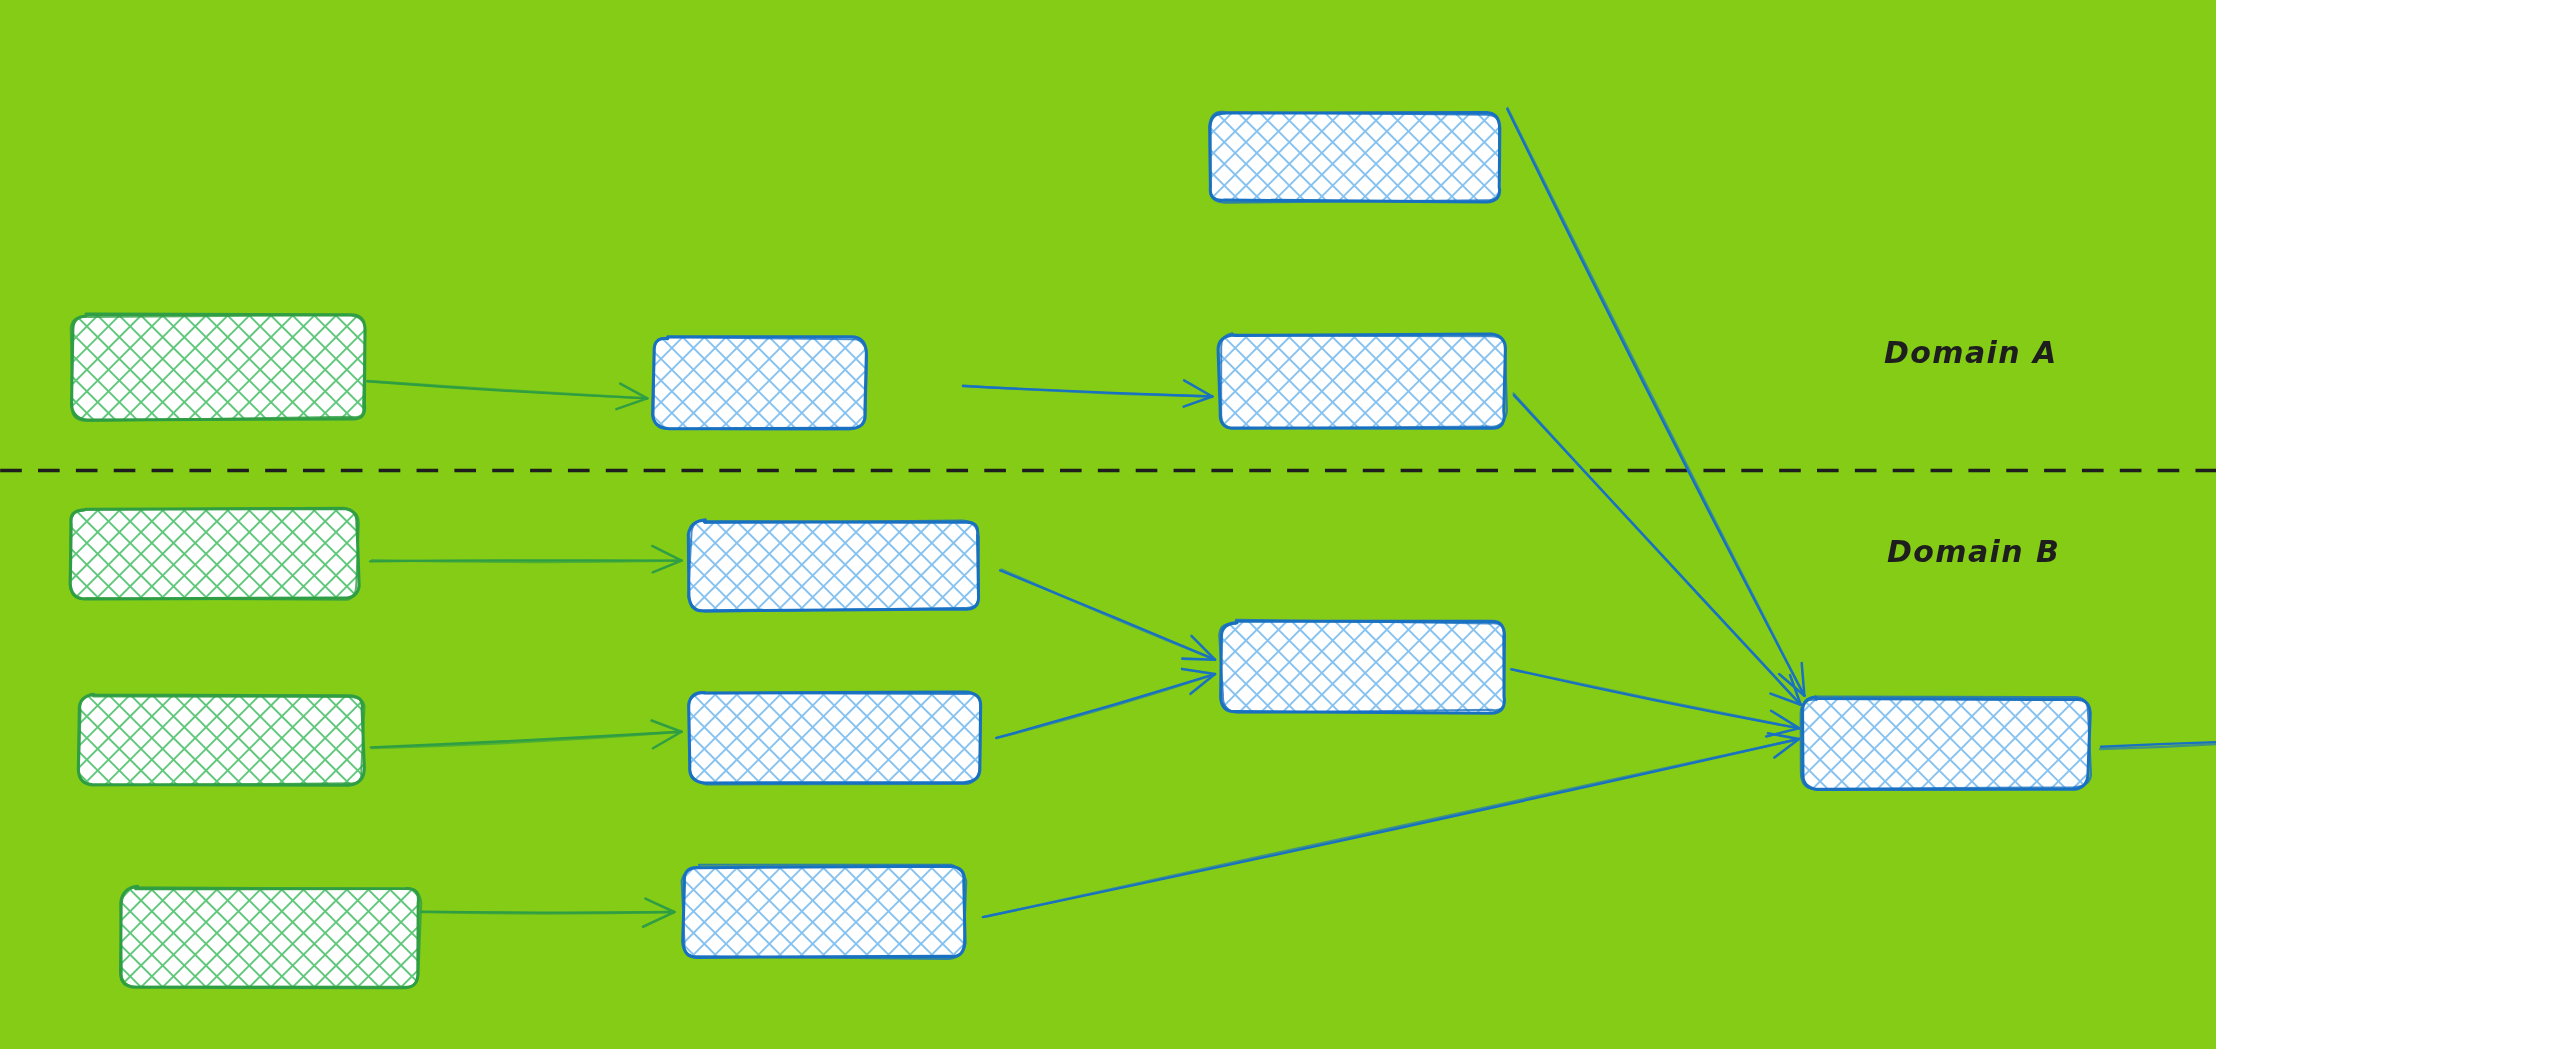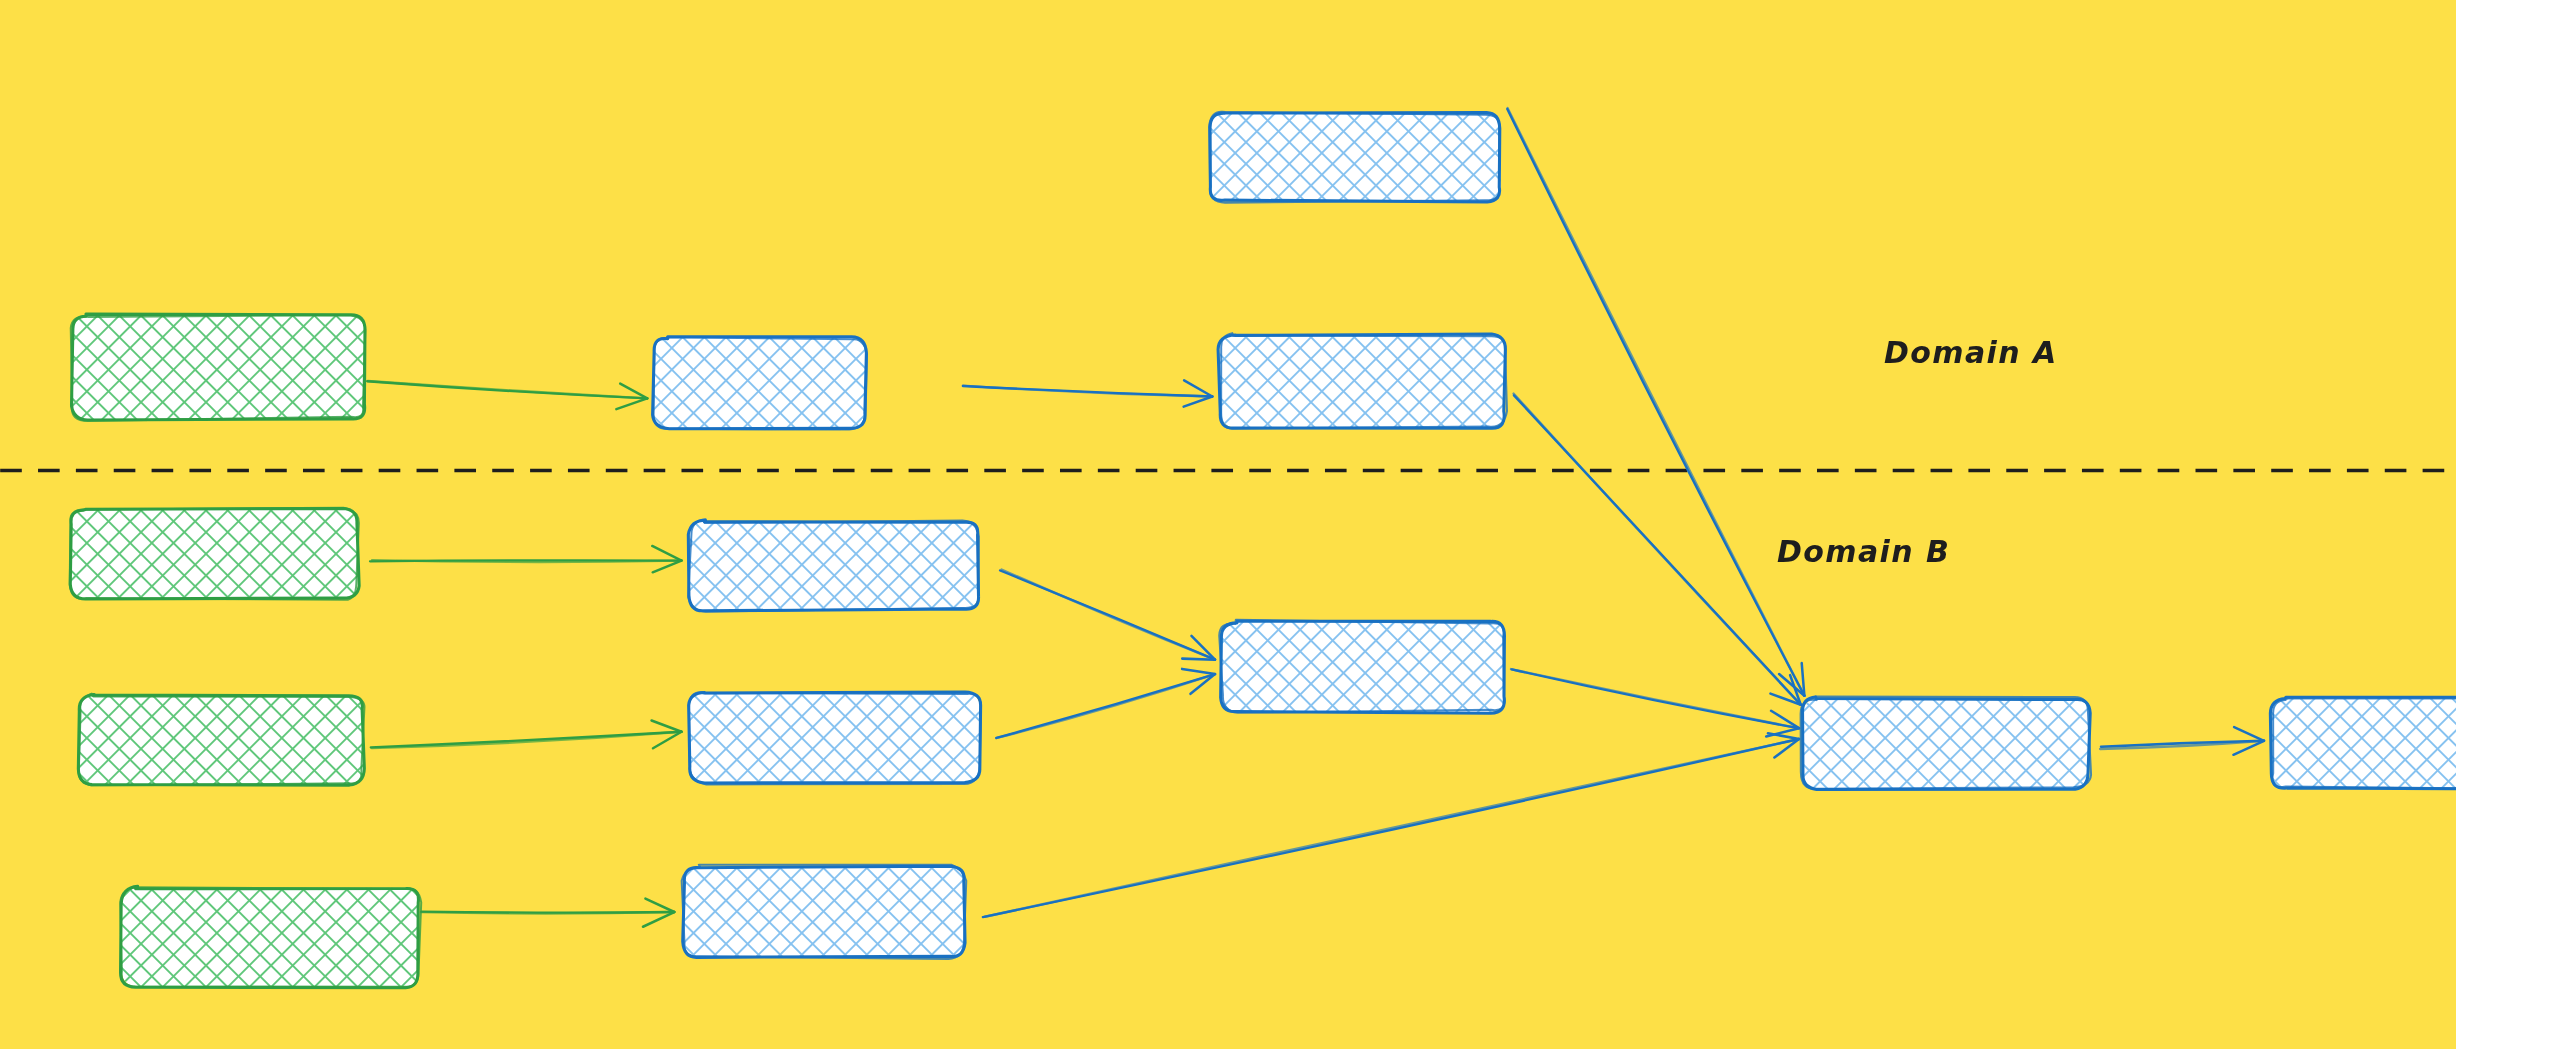--- a/index.html
+++ b/index.html
@@ -6,23 +6,23 @@
   html, body {
     margin: 0;
     padding: 0;
     background: #ffffff;
   }
   body {
     font-family: "Liberation Sans", sans-serif;
   }
   #canvas {
     position: relative;
-    width: 2456px;
+    width: 2216px;
     height: 1049px;
-    background: #fde047;
+    background: #84cc16;
     overflow: hidden;
   }
   #sketch {
     position: absolute;
     left: 0;
     top: 0;
     width: 2576px;
     height: 1049px;
   }
   .domain-label {
@@ -30,21 +30,21 @@
     font-family: "DejaVu Sans", sans-serif;
     font-size: 30px;
     font-style: italic;
     font-weight: 600;
     letter-spacing: 1.4px;
     color: #1e1e1e;
     white-space: nowrap;
     user-select: none;
   }
   #label-domain-a { left: 1884px; top: 335px; }
-  #label-domain-b { left: 1777px; top: 534px; }
+  #label-domain-b { left: 1887px; top: 534px; }
 </style>
 </head>
 <body>
 
 <div id="canvas">
 
   <svg id="sketch" viewBox="0 0 2858 1164" xmlns="http://www.w3.org/2000/svg">
     <defs>
       <pattern id="hatch-green" width="17" height="17" patternUnits="userSpaceOnUse" patternTransform="rotate(45)">
         <rect width="17" height="17" fill="#ffffff"></rect>

